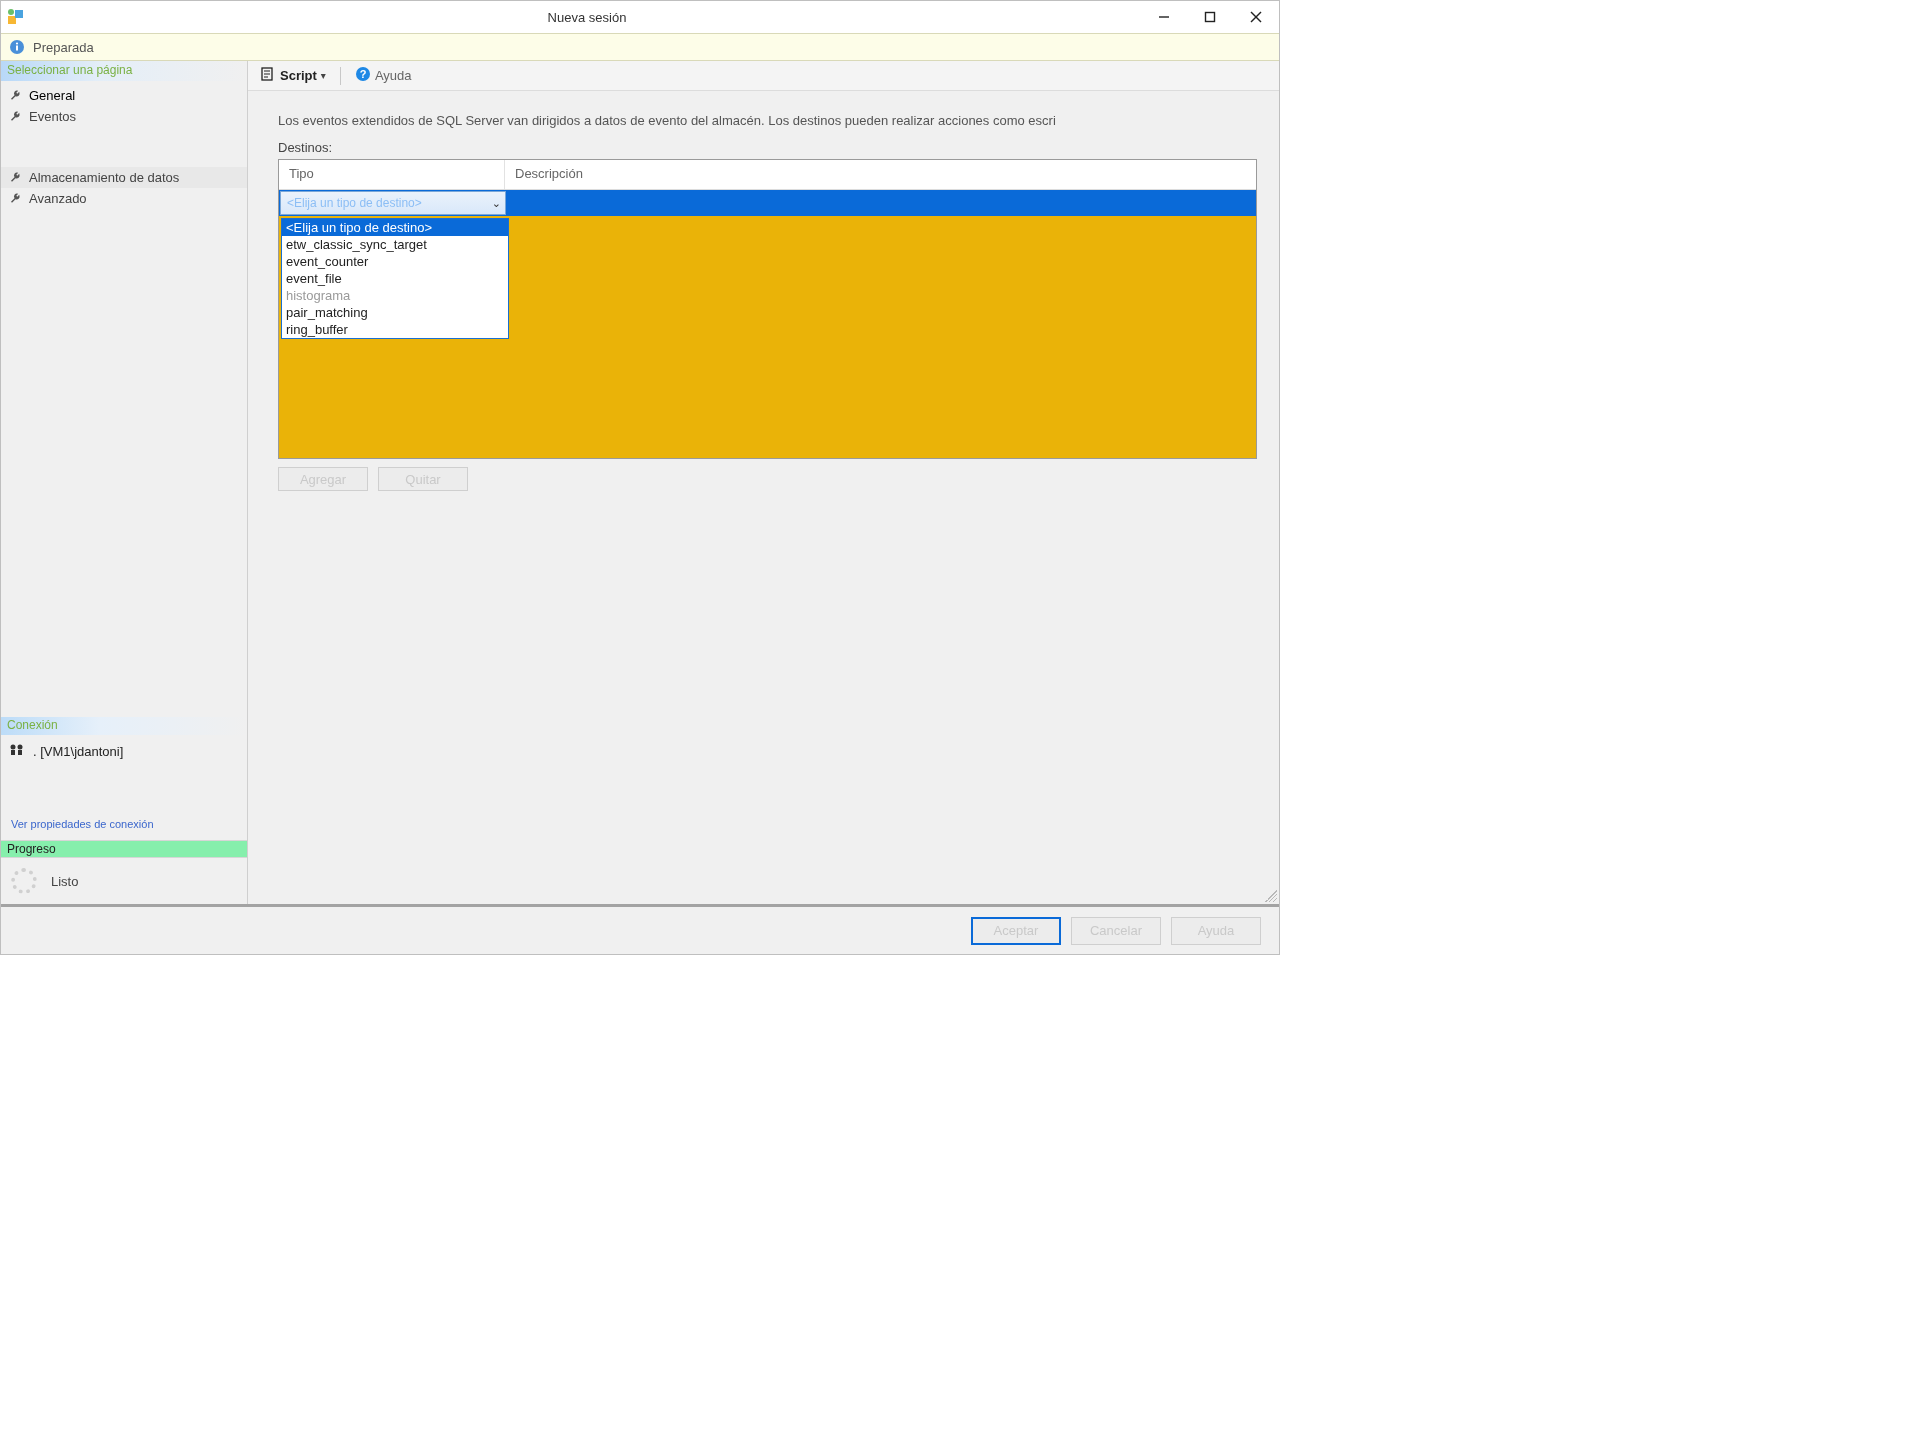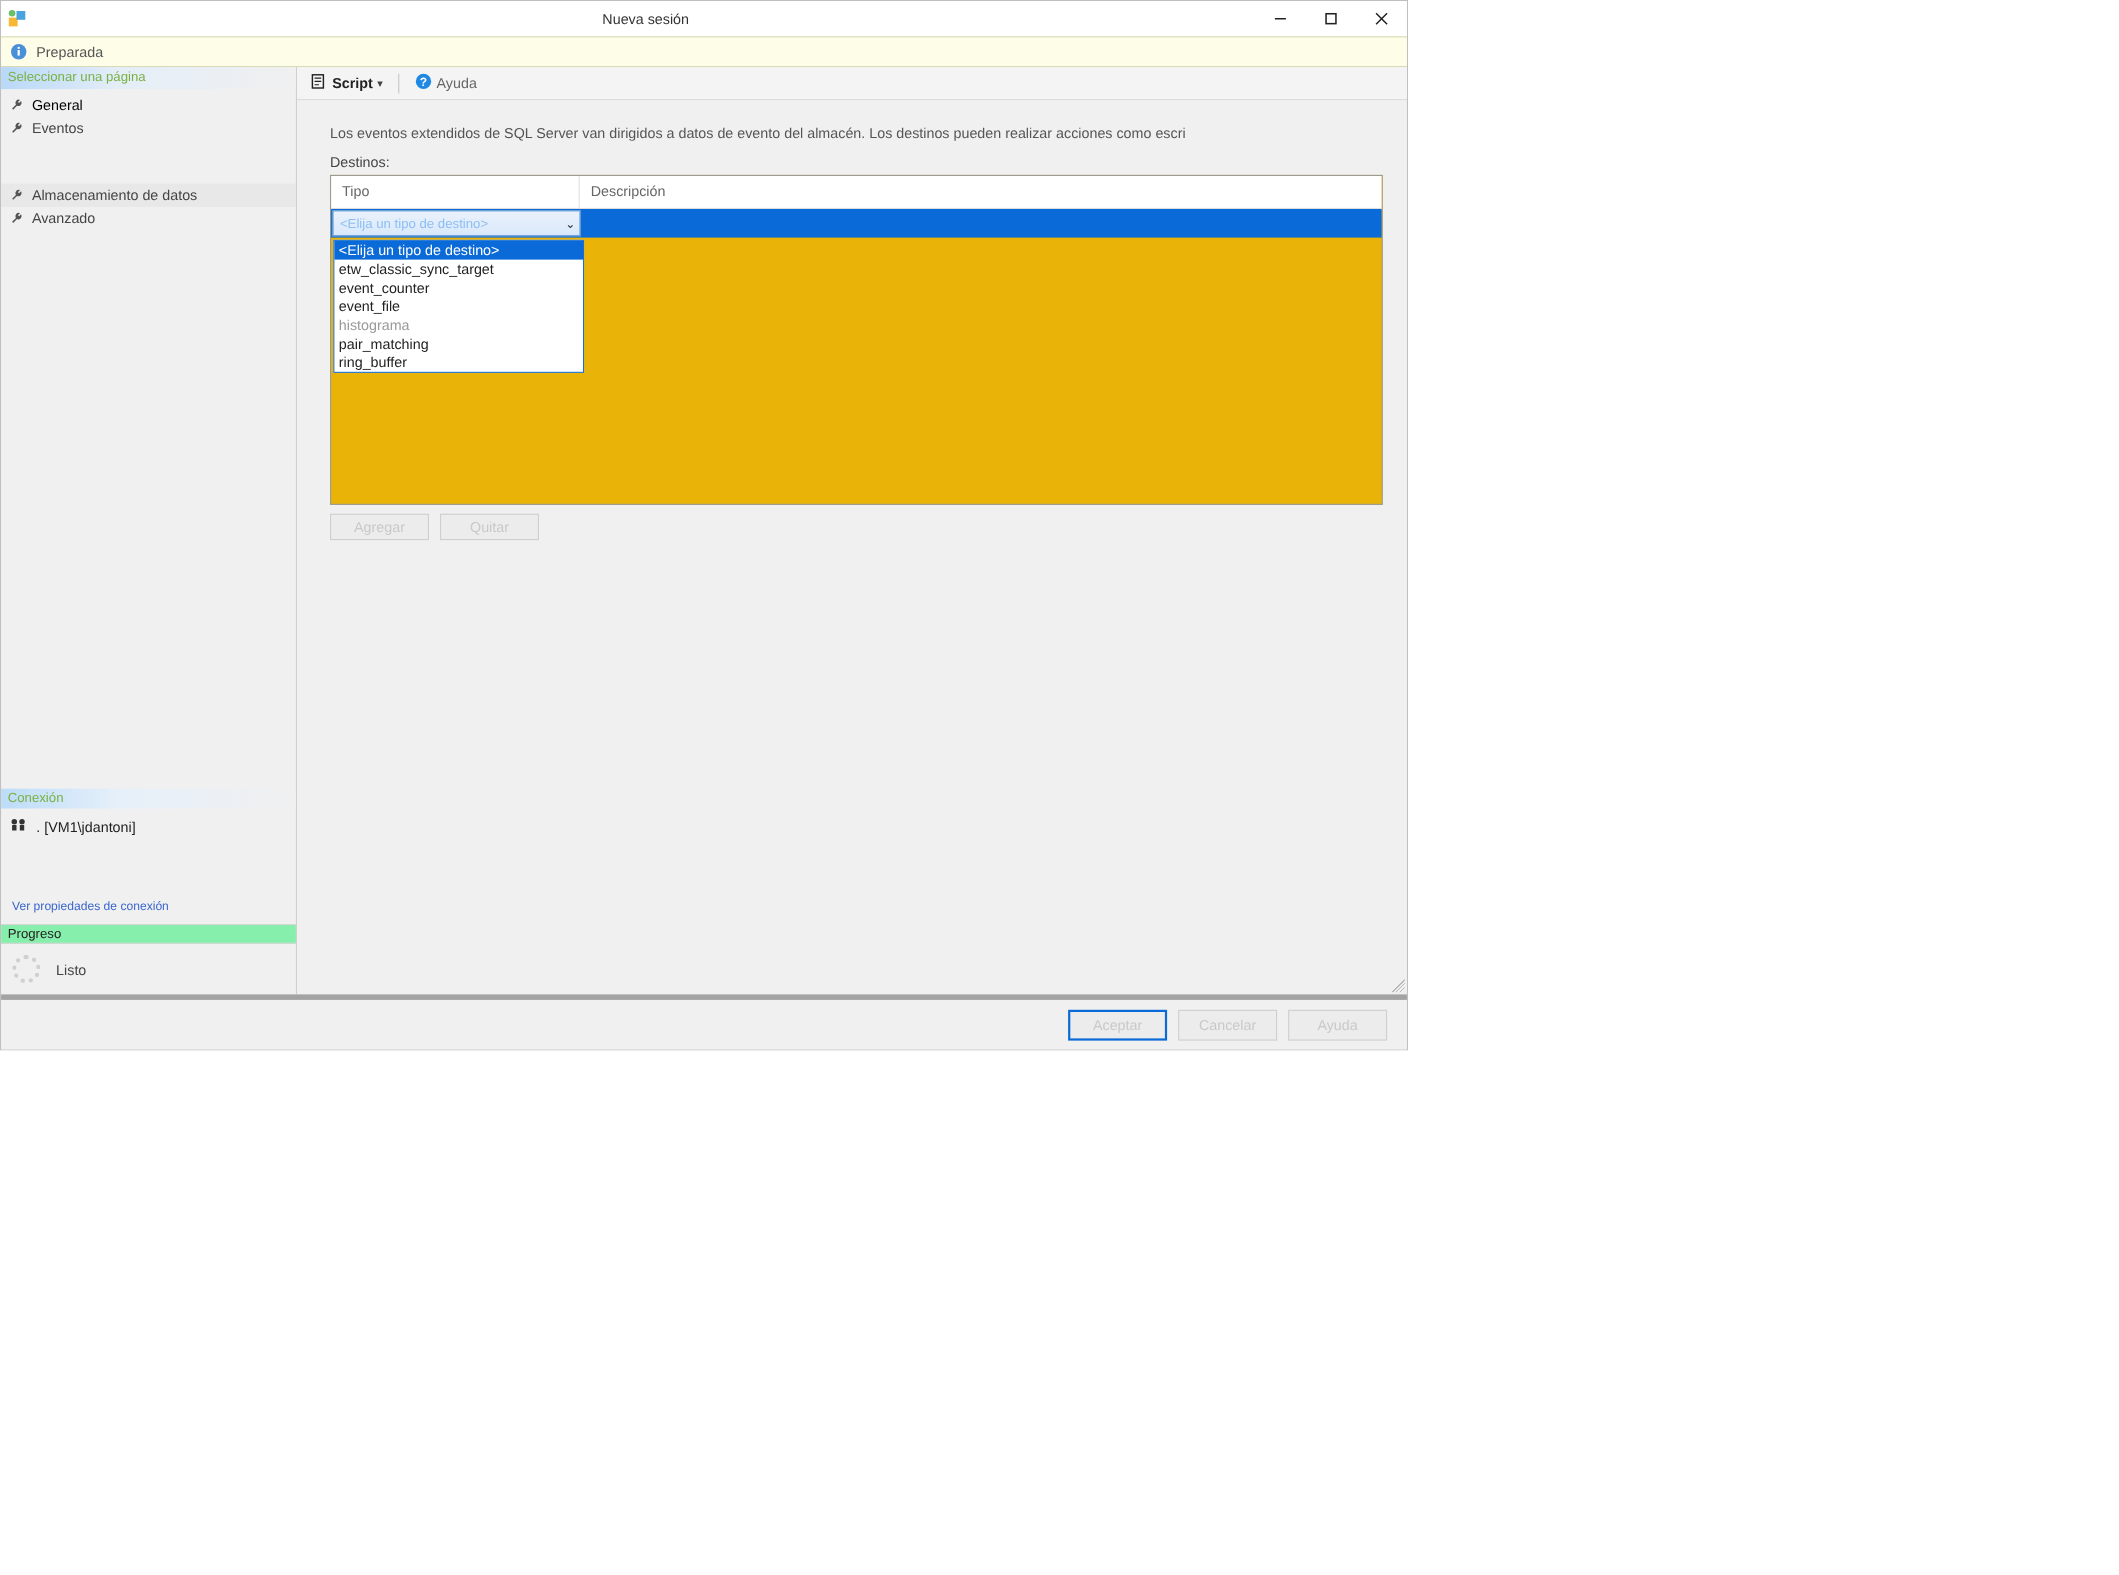--- a/index.html
+++ b/index.html
@@ -16,21 +16,21 @@
 
   
   .statusstrip { height: 28px; background: #fdfde8; border-top: 1px solid #d9d9b8; border-bottom: 1px solid #d9d9b8; display: flex; align-items: center; padding-left: 8px; }
   .statusstrip .info-icon { width: 16px; height: 16px; margin-right: 8px; }
   .statusstrip .status-text { font-size: 13px; color: #555; }
 
   
   .body { flex: 1; display: flex; min-height: 0; }
 
   
-  .sidebar { width: 269px; background: #f0f0f0; border-right: 1px solid #cfcfcf; display: flex; flex-direction: column; }
+  .sidebar { width: 247px; background: #f0f0f0; border-right: 1px solid #cfcfcf; display: flex; flex-direction: column; }
   .sidebar-header { height: 20px; background: linear-gradient(to right, #b8d8f8 0%, #e4eef8 40%, #f0f0f0 100%); color: #7ab144; font-size: 12px; padding: 2px 6px; }
   .navlist { padding: 4px 0; }
   .navitem { display: flex; align-items: center; height: 21px; padding-left: 8px; font-size: 13px; color: #444; cursor: default; }
   .navitem.active { color: #000; font-weight: 400; }
   .navitem.selected { background: #e8e8e8; margin-top: 40px; }
   .navitem .wrench { width: 14px; height: 14px; margin-right: 6px; color: #555; }
   .sidebar-spacer { flex: 1; }
   .conn-header { height: 18px; background: linear-gradient(to right, #bcdcf8 0%, #e6f0fa 40%, #f0f0f0 100%); color: #7ab144; font-size: 12px; padding: 1px 6px; }
   .conn-body { padding: 8px; font-size: 13px; color: #222; display:flex; align-items:center; gap:8px; }
   .conn-link { color: #3a66cc; font-size: 11px; padding: 0 10px 10px 10px; cursor: pointer; display:inline-block; }
@@ -60,21 +60,21 @@
 
   .dropdown { position: absolute; left: 2px; top: 58px; width: 228px; background:#fff; border:1px solid #1a6fd0; z-index:10; }
   .dropdown .opt { font-size: 13px; color:#222; padding: 0 4px; line-height:17px; cursor:default; white-space:nowrap; overflow:hidden; }
   .dropdown .opt.sel { background:#0a6ad8; color:#fff; }
   .dropdown .opt.disabled { color:#9a9a9a; }
 
   .grid-actions { display:flex; gap:10px; justify-content:flex-start; margin-top:8px; }
   .btn-flat { min-width:90px; height:24px; border:1px solid #cfcfcf; background:#ececec; color:#c9c9c9; font-size:13px; display:flex; align-items:center; justify-content:center; }
 
   
-  .footer { height: 50px; background: #f0f0f0; border-top: 5px solid #a3a3a3; display:flex; align-items:center; justify-content:flex-end; padding-right:18px; gap:10px; }
+  .footer { height: 50px; background: #f0f0f0; border-top: 3px solid #a3a3a3; display:flex; align-items:center; justify-content:flex-end; padding-right:18px; gap:10px; }
   .fbtn { min-width:90px; height:28px; border:1px solid #cfcfcf; background:#ececec; color:#c9c9c9; font-size:13px; display:flex; align-items:center; justify-content:center; }
   .fbtn.primary { border:2px solid #0a6ad8; }
 
   .resize-grip { position:absolute; right:2px; bottom:2px; width:12px; height:12px; background:
     linear-gradient(135deg, transparent 50%, #b8b8b8 50%, #b8b8b8 55%, transparent 55%,
                     transparent 65%, #b8b8b8 65%, #b8b8b8 70%, transparent 70%,
                     transparent 80%, #b8b8b8 80%, #b8b8b8 85%, transparent 85%); }
 </style>
 </head>
 <body>

